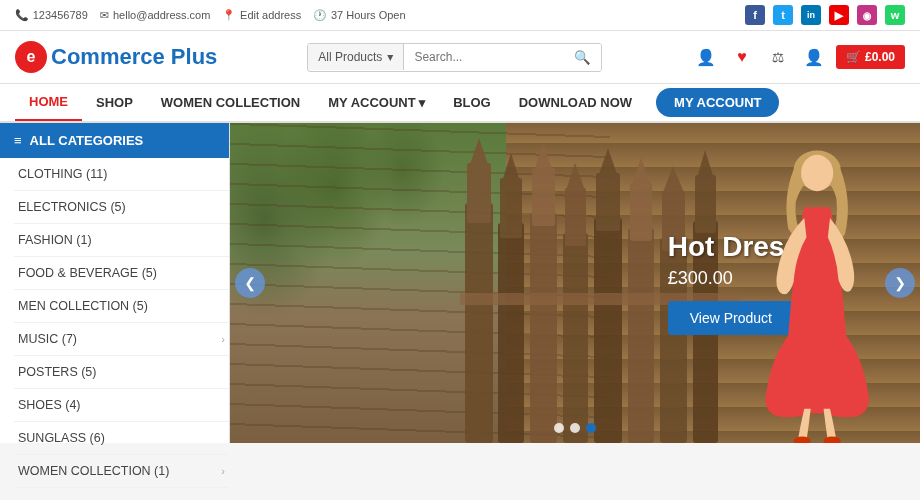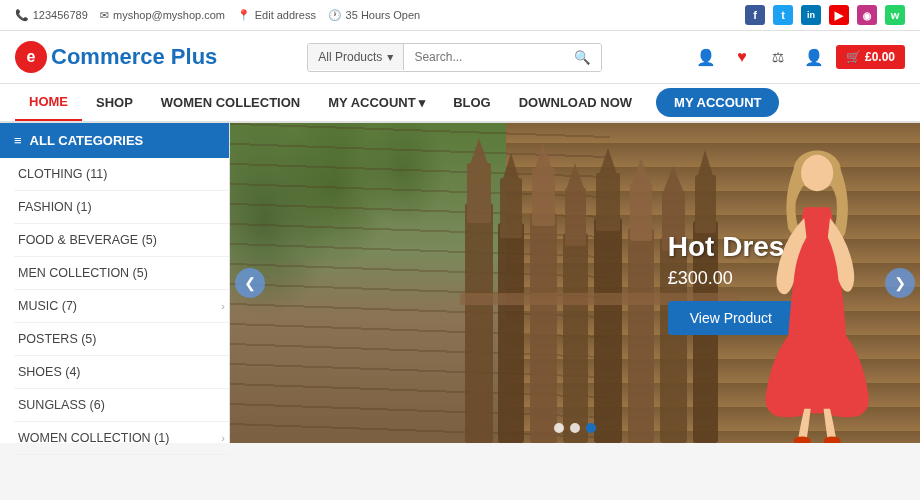--- a/index.html
+++ b/index.html
@@ -190,29 +190,29 @@
 <body>
 
 <div class="top-bar">
   <div class="top-bar-left">
     <span>
       <span>📞</span>
       <span>123456789</span>
     </span>
     <span>
       <span>✉</span>
-      <span>myshop@myshop.com</span>
+      <span>hello@address.com</span>
     </span>
     <span style="cursor:pointer;">
       <span>📍</span>
       <span>Edit address</span>
     </span>
     <span>
       <span>🕐</span>
-      <span>35 Hours Open</span>
+      <span>37 Hours Open</span>
     </span>
   </div>
   <div class="top-bar-right">
     <div class="social-icon si-fb">f</div>
     <div class="social-icon si-tw">t</div>
     <div class="social-icon si-li" style="font-size:9px;">in</div>
     <div class="social-icon si-yt">▶</div>
     <div class="social-icon si-ig" style="font-size:10px;">◉</div>
     <div class="social-icon si-wa">w</div>
   </div>
@@ -266,20 +266,23 @@
 
   <div class="sidebar">
     <div class="sidebar-header">
       <span>≡</span>
       <span>ALL CATEGORIES</span>
     </div>
     <div class="sidebar-item">
       <span class="sidebar-item-label">CLOTHING (11)</span>
     </div>
     <div class="sidebar-item">
+      <span class="sidebar-item-label">ELECTRONICS (5)</span>
+    </div>
+    <div class="sidebar-item">
       <span class="sidebar-item-label">FASHION (1)</span>
     </div>
     <div class="sidebar-item">
       <span class="sidebar-item-label">FOOD &amp; BEVERAGE (5)</span>
     </div>
     <div class="sidebar-item">
       <span class="sidebar-item-label">MEN COLLECTION (5)</span>
     </div>
     <div class="sidebar-item">
       <span class="sidebar-item-label">MUSIC (7)</span>

